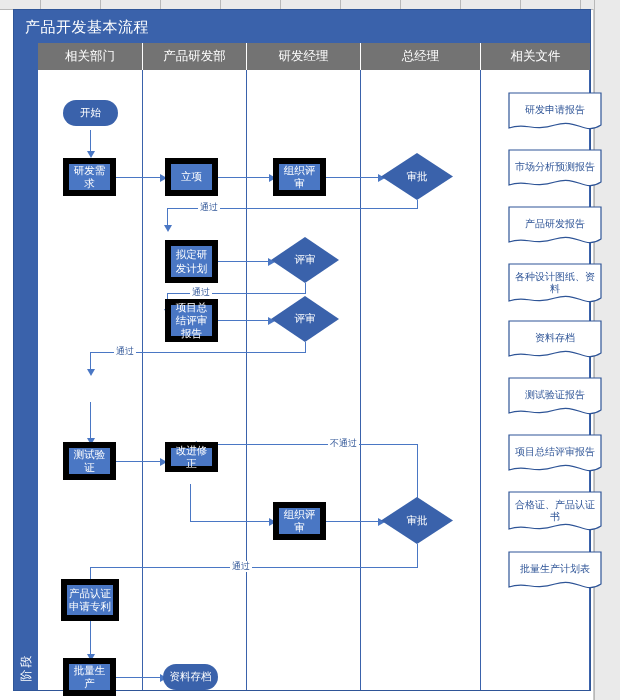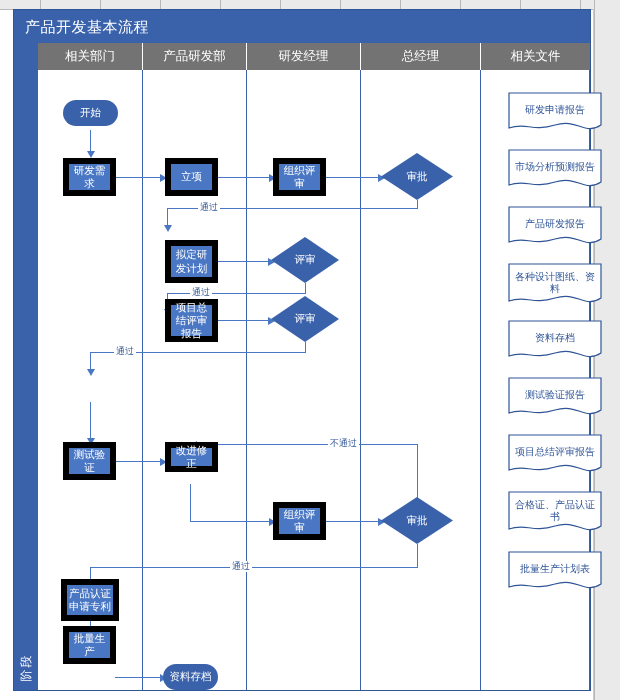--- a/index.html
+++ b/index.html
@@ -220,21 +220,21 @@
 
       <div class="dec-wrap" style="left:343px;top:427px;width:72px;height:47px">
         <svg width="72" height="47" viewBox="0 0 72 47">
           <polygon points="36,0 72,23.5 36,47 0,23.5" fill="#3a62ab"></polygon>
         </svg>
         <div class="dlabel">审批</div>
       </div>
 
       <div class="node proc" style="left:23px;top:509px;width:58px;height:42px">产品认证申请专利</div>
 
-      <div class="node proc" style="left:25px;top:556px;width:53px;height:38px">批量生产</div>
+      <div class="node proc" style="left:25px;top:588px;width:53px;height:38px">批量生产</div>
 
       <div class="node term" style="left:125px;top:594px;width:55px;height:26px">资料存档</div>
 
       <div class="doc" style="left:470px;top:22px;width:94px;height:44px">
         <svg width="94" height="44" viewBox="0 0 94 44">
           <path d="M1,1 H93 V33 C76,44 70,26 47,33 C24,40 18,30 1,36 Z" fill="#ffffff" stroke="#2f5597" stroke-width="1.2"></path>
         </svg>
         <div class="dtext">研发申请报告</div>
       </div>
 

